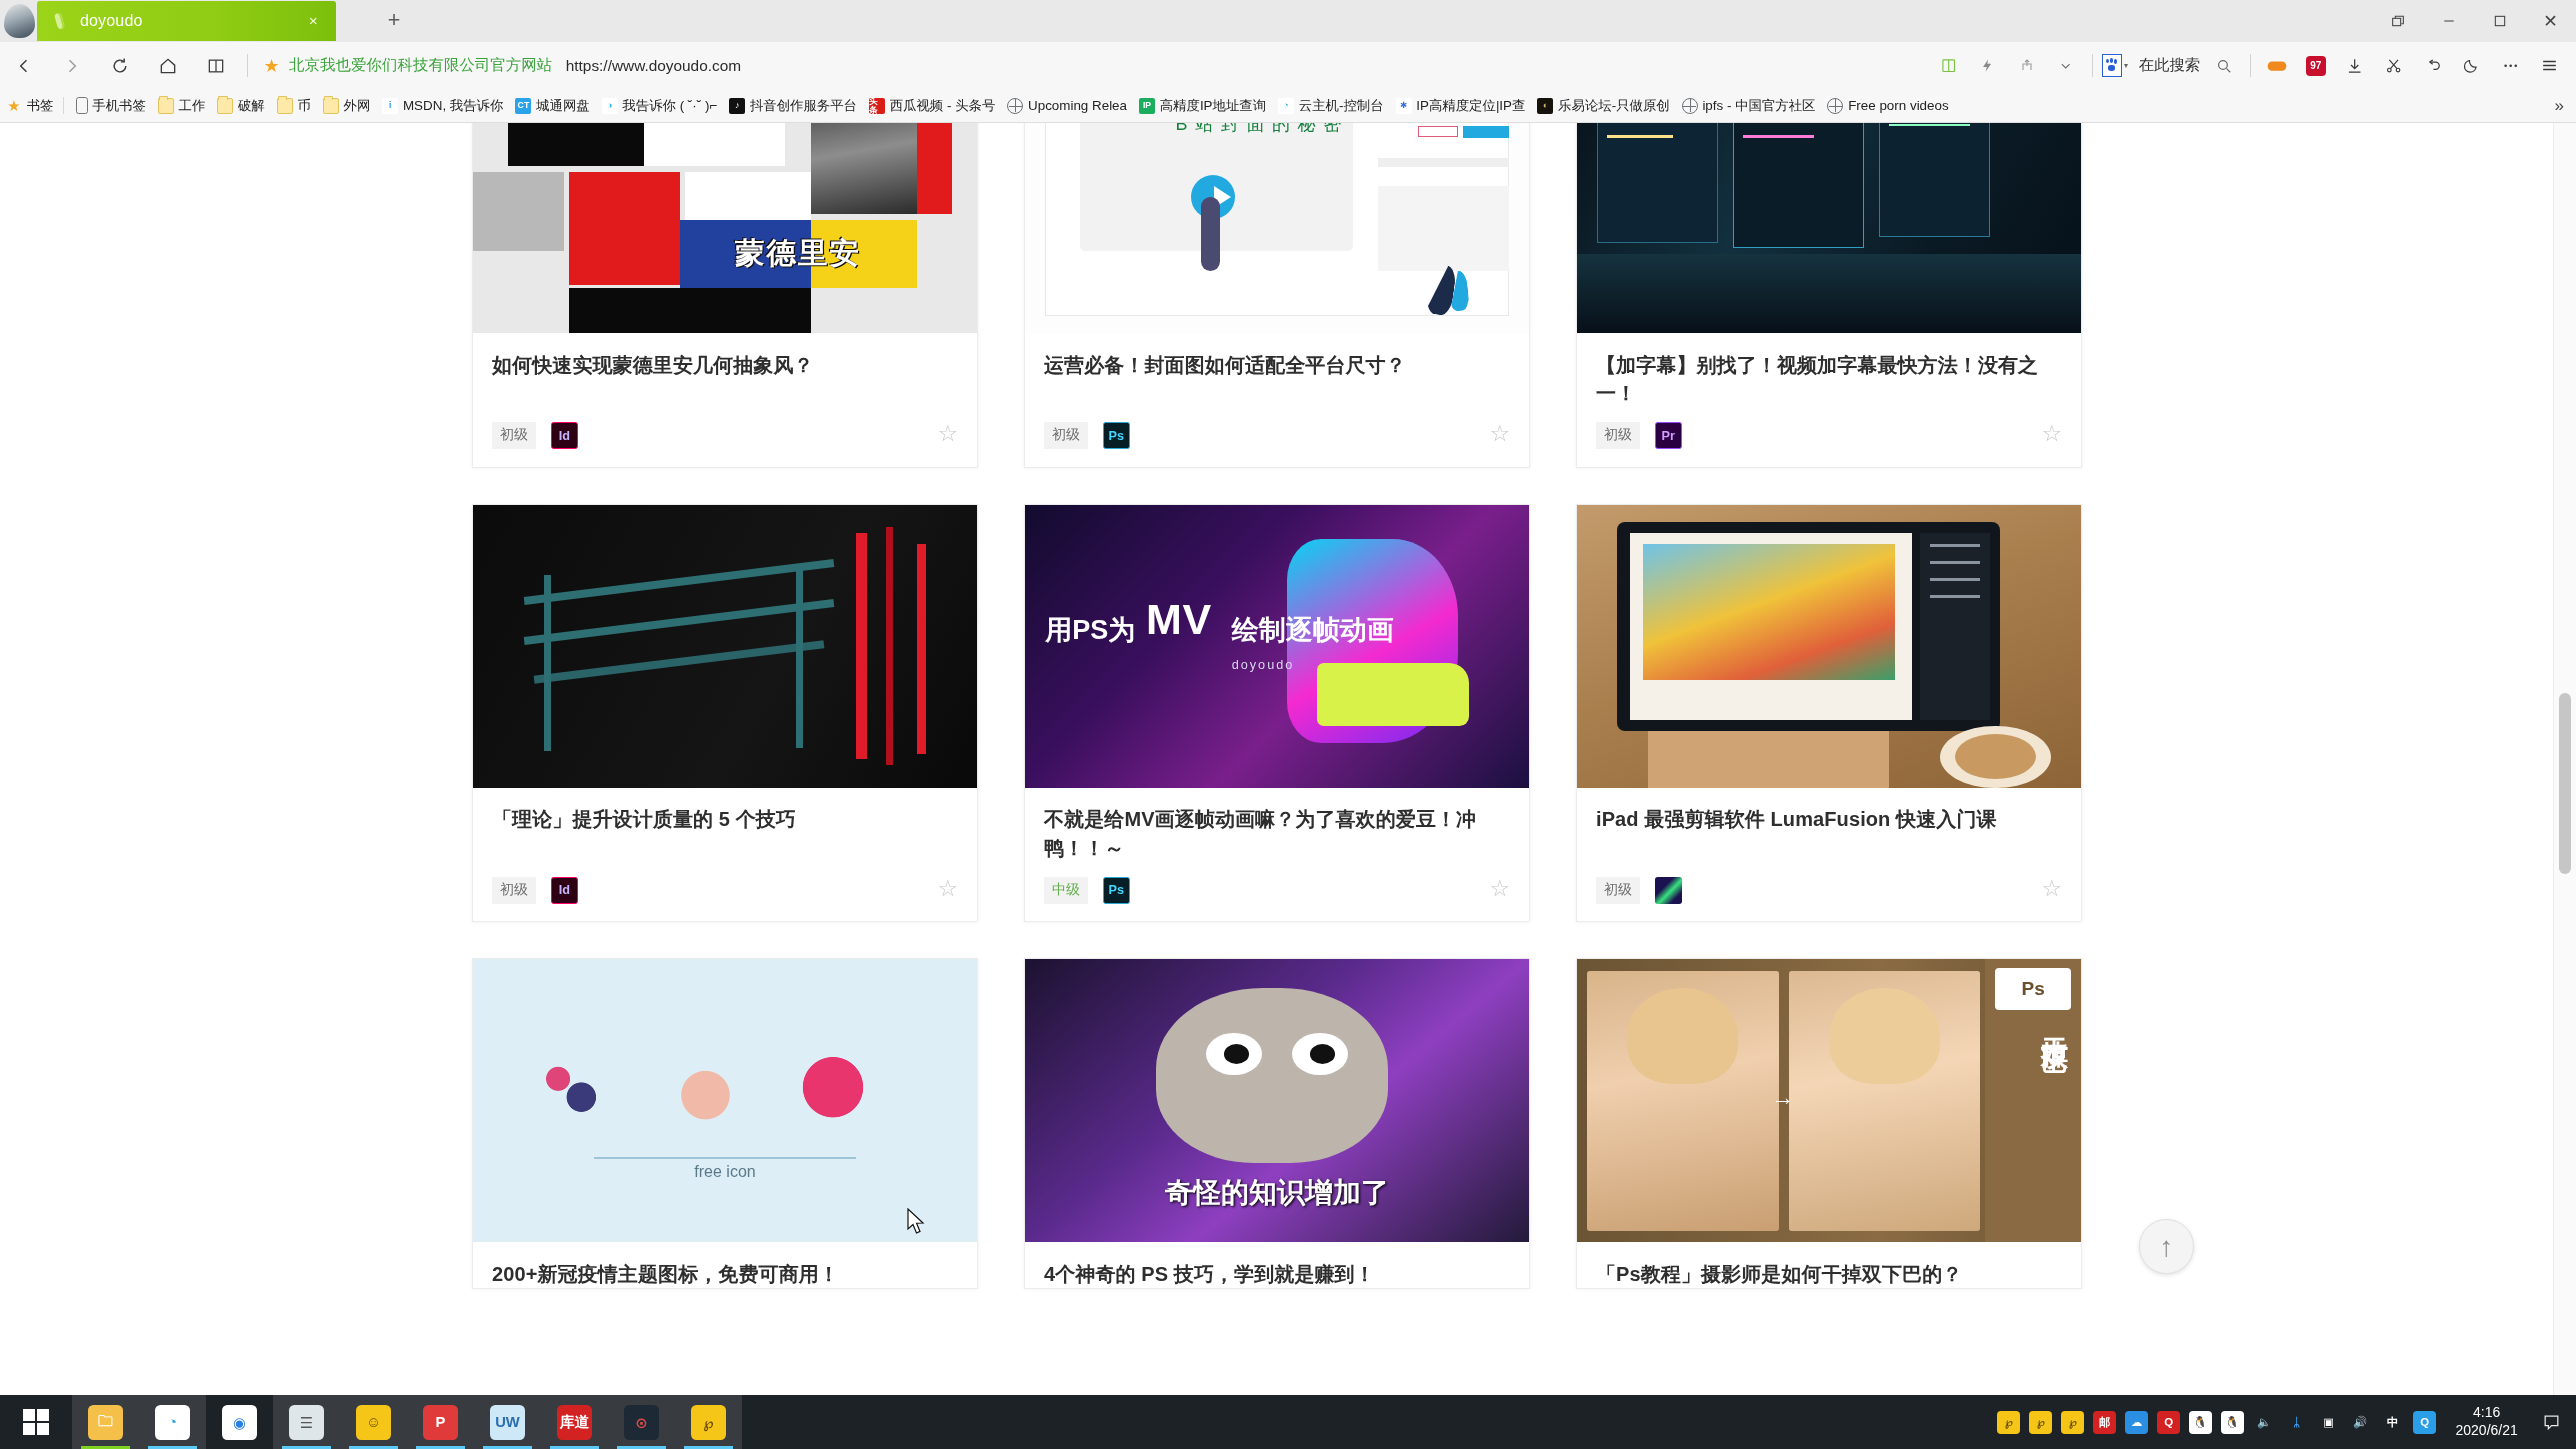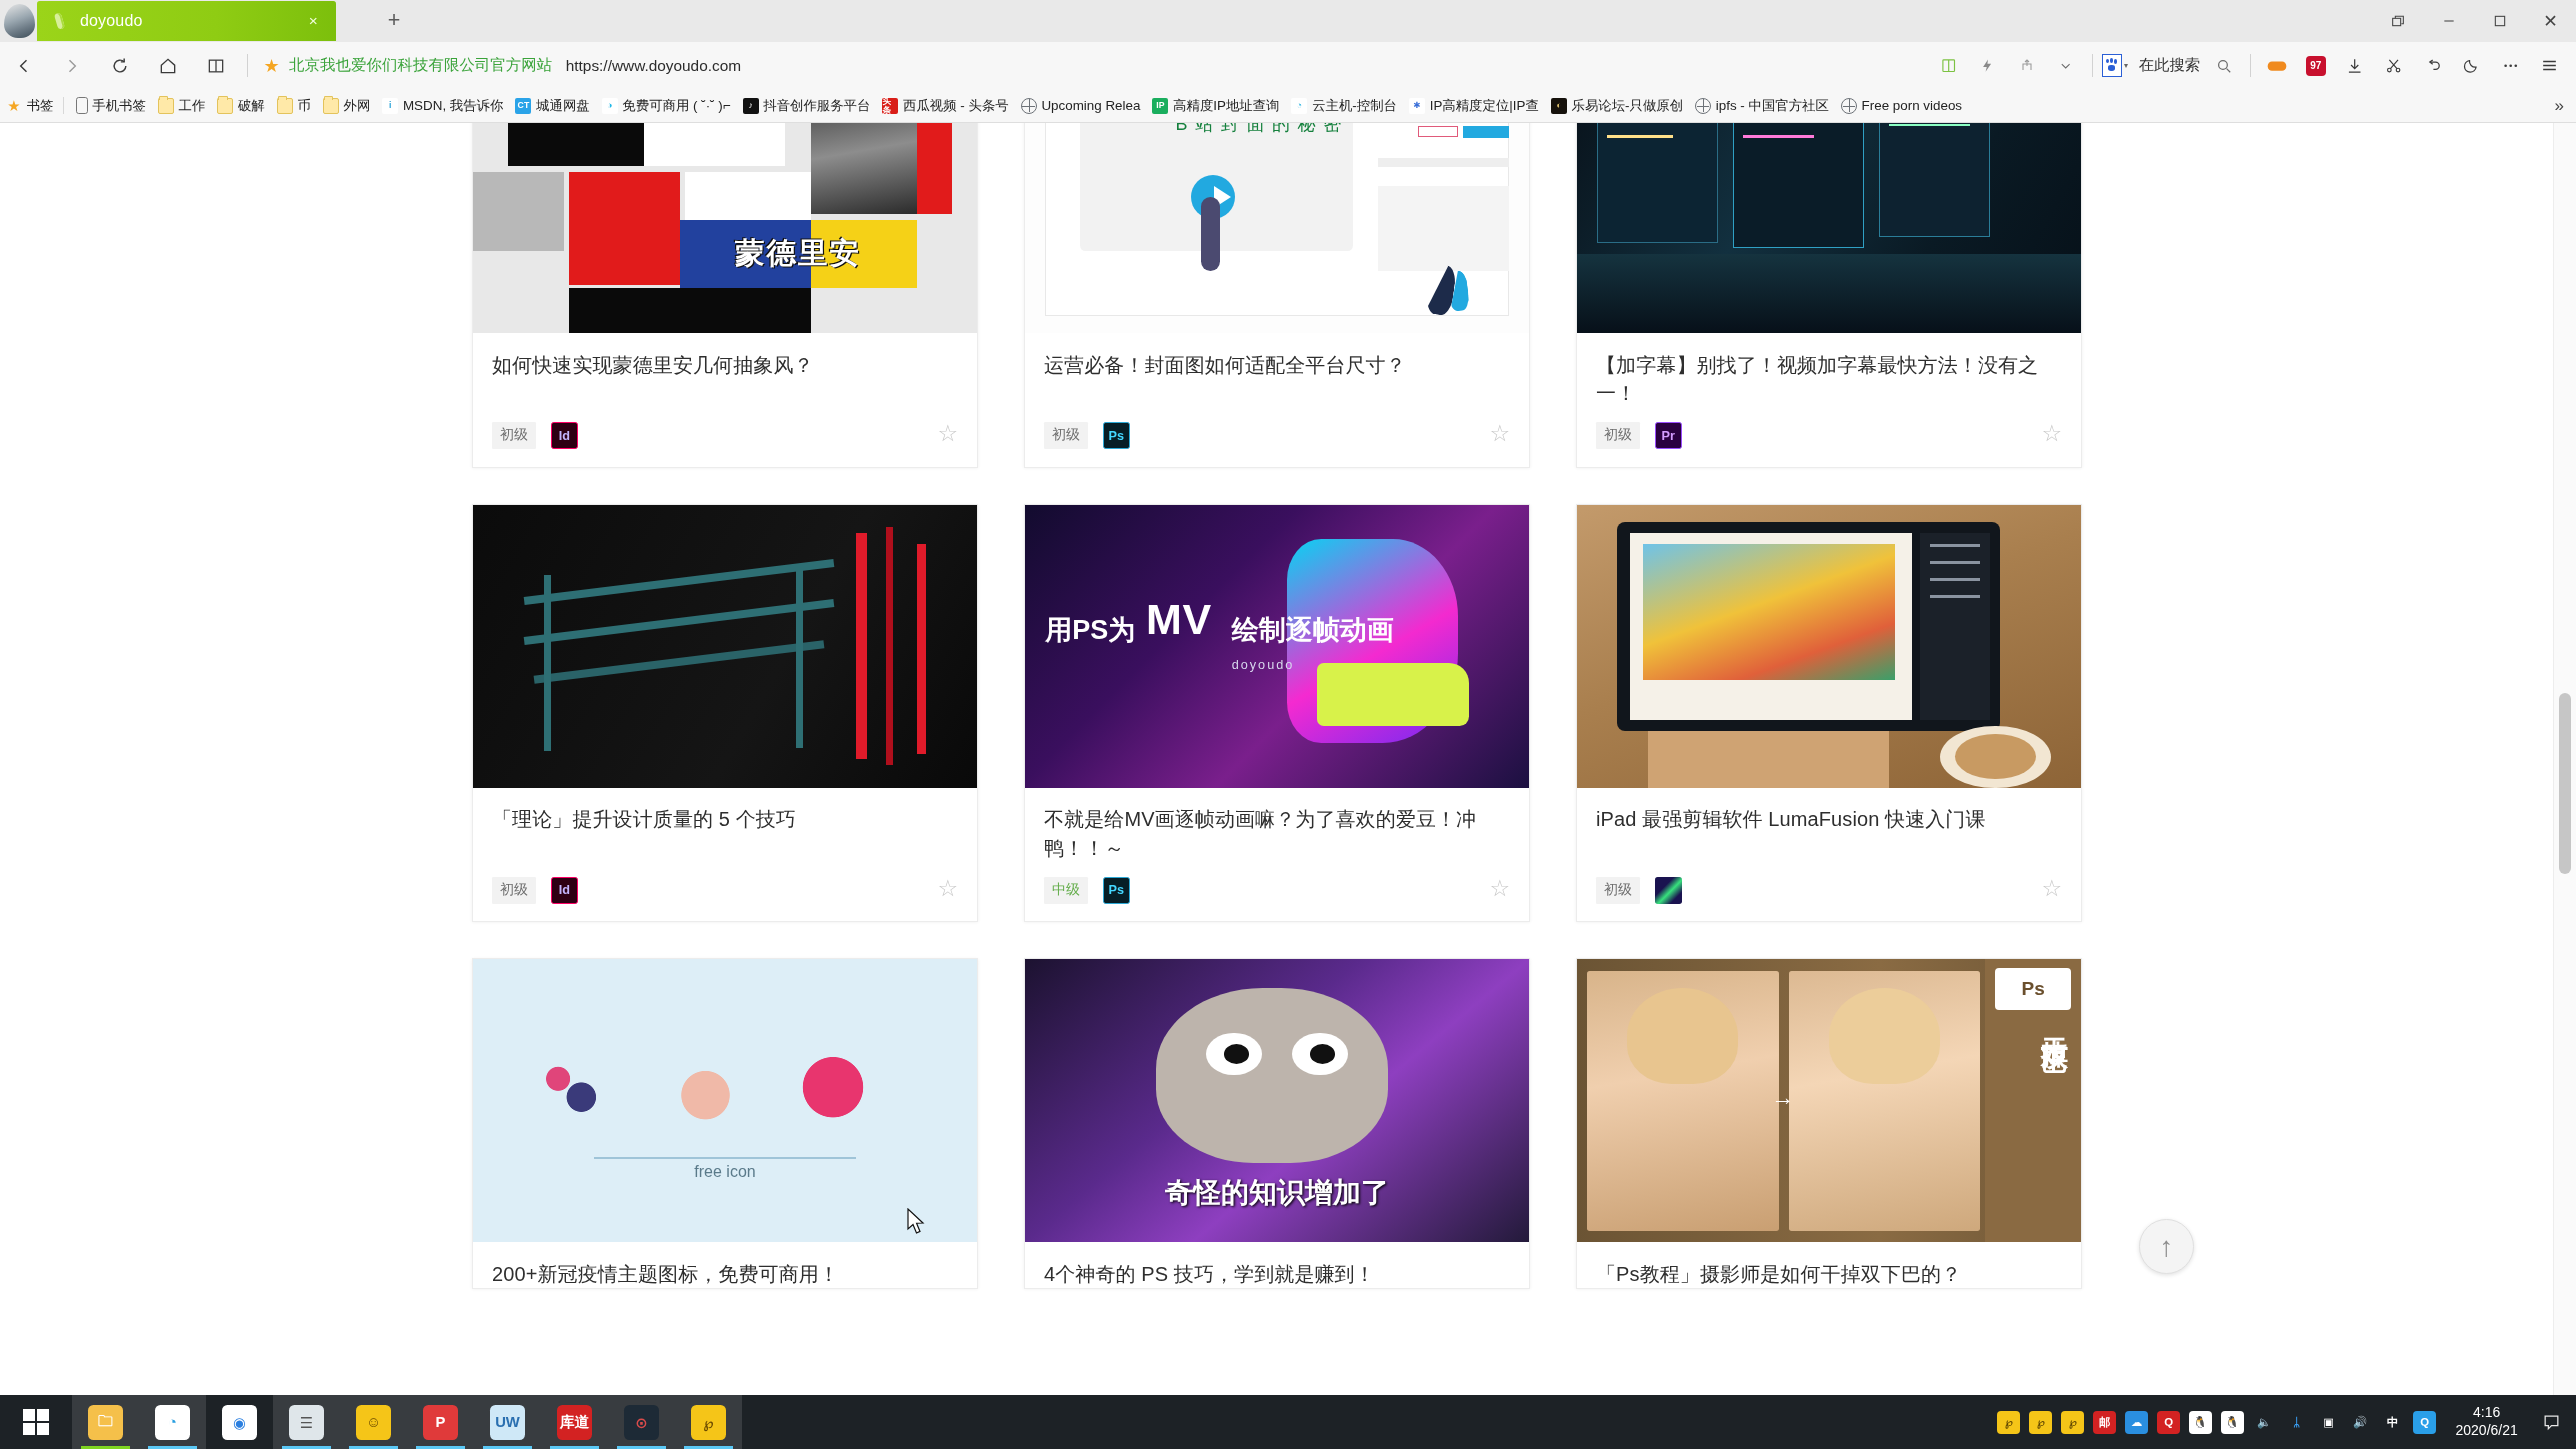--- a/index.html
+++ b/index.html
@@ -81,21 +81,21 @@
   
   #page { position:absolute; left:0; top:123px; width:2576px; height:1273px; background:#fff;
      overflow:hidden; }
   .grid { position:absolute; left:472px; top:0; width:1610px; }
   .row { display:flex; gap:46px; margin-bottom:36px; }
   .card { width:506px; background:#fff; border:0.7px solid #ececec;
      box-shadow:0 0.7px 3.4px rgba(0,0,0,.07); display:flex; flex-direction:column; }
   .thumb { width:100%; height:0; padding-bottom:56.2%; position:relative; overflow:hidden;
      background:#222; }
   .thumb > .inner { position:absolute; inset:0; }
-  .card-body { padding:17.4px 19px 0 19px; flex:1; }
+  .card-body { padding:17.4px 19px 0 19px; flex:1;font-weight:bold; }
   .card-title { font-size:20px; line-height:1.42; color:#2e2e2e; letter-spacing:0.1px; }
   .card-foot { display:flex; padding:14.8px 19px 17.4px 19px; }
   .level { font-size:14px; padding:4px 8px; background:#f2f2f2; color:#6d6d6d; border-radius:1.3px; }
   .level.mid { color:#63ad4a; }
   .app-badge { width:27px; height:27px; margin-left:14.8px; border-radius:2.7px; display:flex;
      align-items:center; justify-content:center; font-size:12.7px; font-weight:bold; }
   .badge-id { background:#2e0013; color:#c4b5fd; border:0.7px solid #f06; }
   .badge-ps { background:#061e26; color:#44d7ff; border:0.7px solid #2ba9d6; }
   .badge-pr { background:#2a0040; color:#d49bff; border:0.7px solid #9a4dff; }
   .badge-lf { background:linear-gradient(135deg,#1a1350 35%,#37e27d 55%,#1a1350 78%); color:transparent; }
@@ -336,21 +336,21 @@
       <div class="bk">
         <span class="bkicon sq" style="background:#ffffff;color:#2aa3d8">i</span>
         <span class="bk-label">MSDN, 我告诉你</span>
       </div>
       <div class="bk">
         <span class="bkicon sq" style="background:#2aa3e8;color:#ffffff">CT</span>
         <span class="bk-label">城通网盘</span>
       </div>
       <div class="bk">
         <span class="bkicon sq" style="background:#ffffff;color:#22b8e8">◑</span>
-        <span class="bk-label">免费可商用 ( ˘·˘ )⌐</span>
+        <span class="bk-label">我告诉你 ( ˘·˘ )⌐</span>
       </div>
       <div class="bk">
         <span class="bkicon sq" style="background:#111111;color:#ffffff">♪</span>
         <span class="bk-label">抖音创作服务平台</span>
       </div>
       <div class="bk">
         <span class="bkicon sq" style="background:#d91e18;color:#ffffff">头条</span>
         <span class="bk-label">西瓜视频 - 头条号</span>
       </div>
       <div class="bk">

